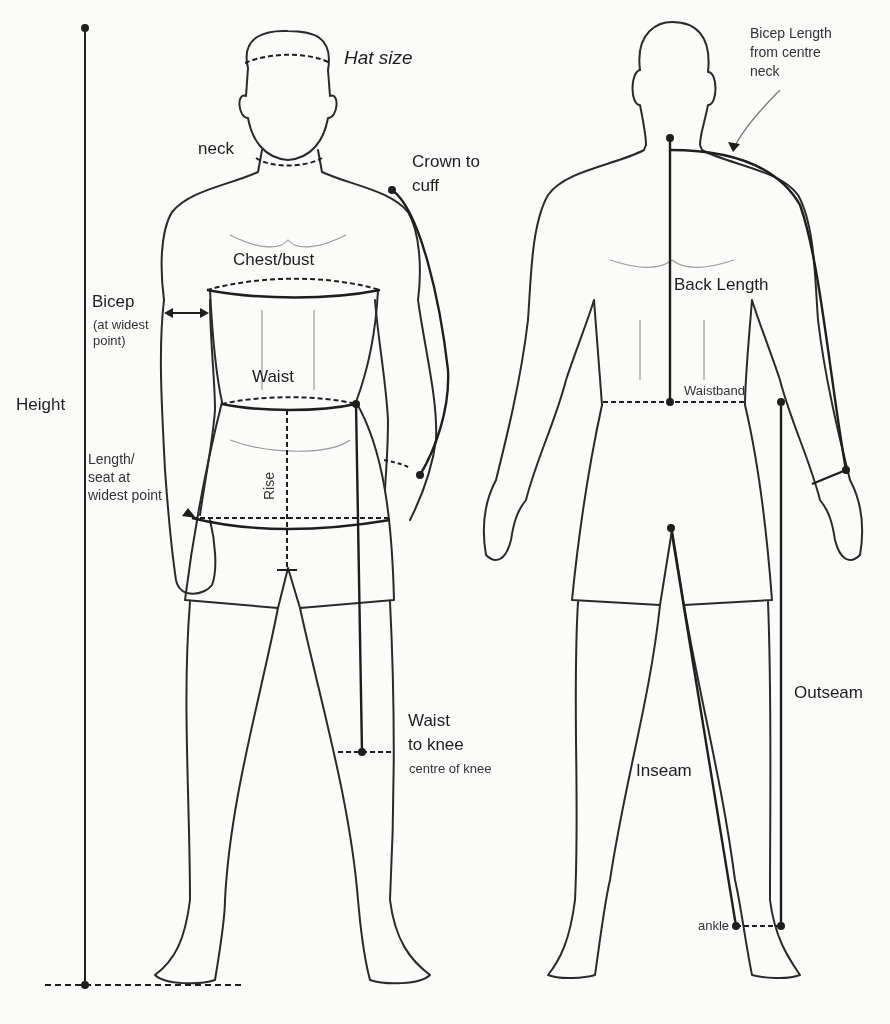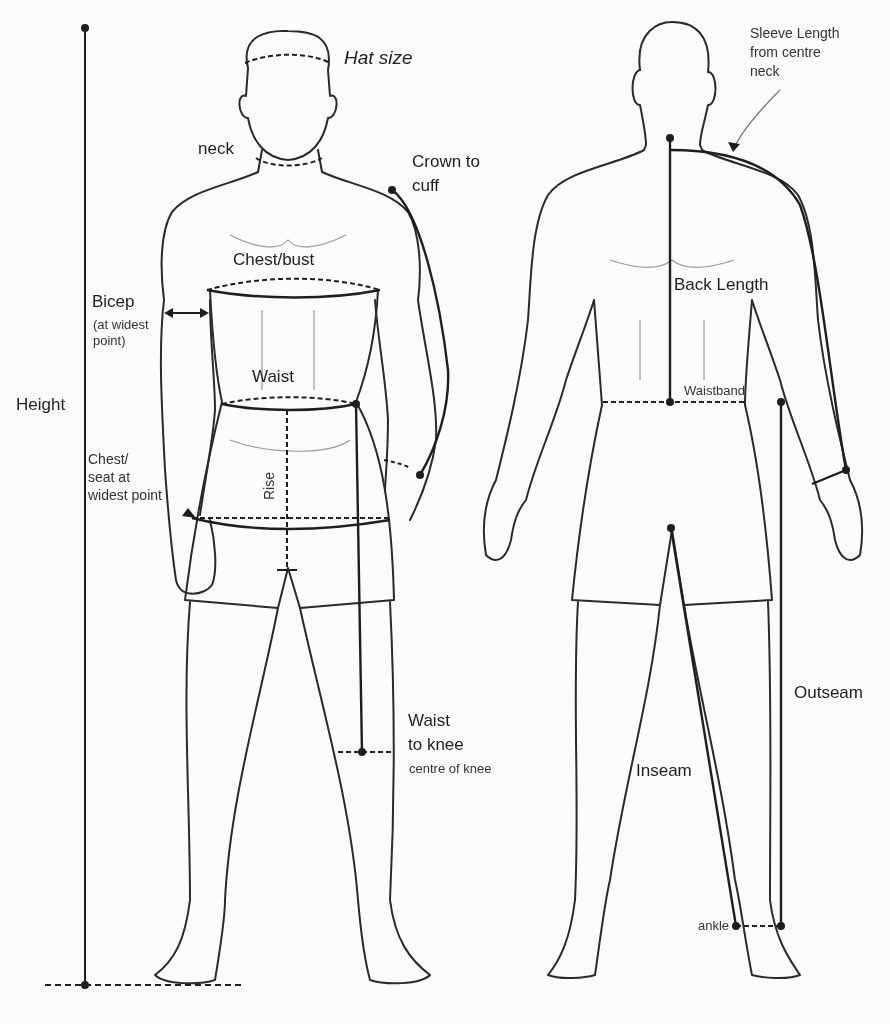--- a/index.html
+++ b/index.html
@@ -126,28 +126,28 @@
 <div class="lbl lg" style="left:344px;top:48px">Hat size</div>
 <div class="lbl md" style="left:198px;top:140px">neck</div>
 <div class="lbl md" style="left:412px;top:153px">Crown to</div>
 <div class="lbl md" style="left:412px;top:177px">cuff</div>
 <div class="lbl md" style="left:233px;top:251px">Chest/bust</div>
 <div class="lbl md" style="left:92px;top:293px">Bicep</div>
 <div class="lbl sm" style="left:93px;top:318px">(at widest</div>
 <div class="lbl sm" style="left:93px;top:334px">point)</div>
 <div class="lbl md" style="left:252px;top:368px">Waist</div>
 <div class="lbl md" style="left:16px;top:396px">Height</div>
-<div class="lbl sm" style="left:88px;top:452px;font-size:14px">Chest/</div>
+<div class="lbl sm" style="left:88px;top:452px;font-size:14px">Length/</div>
 <div class="lbl sm" style="left:88px;top:470px;font-size:14px">seat at</div>
 <div class="lbl sm" style="left:88px;top:488px;font-size:14px">widest point</div>
 <div class="lbl sm" style="left:262px;top:500px;font-size:14px;transform:rotate(-90deg);transform-origin:left top">Rise</div>
 <div class="lbl md" style="left:408px;top:712px">Waist</div>
 <div class="lbl md" style="left:408px;top:736px">to knee</div>
 <div class="lbl xs" style="left:409px;top:762px">centre of knee</div>
 
-<div class="lbl sm" style="left:750px;top:26px;font-size:14px">Sleeve Length</div>
+<div class="lbl sm" style="left:750px;top:26px;font-size:14px">Bicep Length</div>
 <div class="lbl sm" style="left:750px;top:45px;font-size:14px">from centre</div>
 <div class="lbl sm" style="left:750px;top:64px;font-size:14px">neck</div>
 <div class="lbl md" style="left:674px;top:276px">Back Length</div>
 <div class="lbl xs" style="left:684px;top:384px">Waistband</div>
 <div class="lbl md" style="left:794px;top:684px">Outseam</div>
 <div class="lbl md" style="left:636px;top:762px">Inseam</div>
 <div class="lbl xs" style="left:698px;top:919px">ankle</div>
 
 </body></html>

